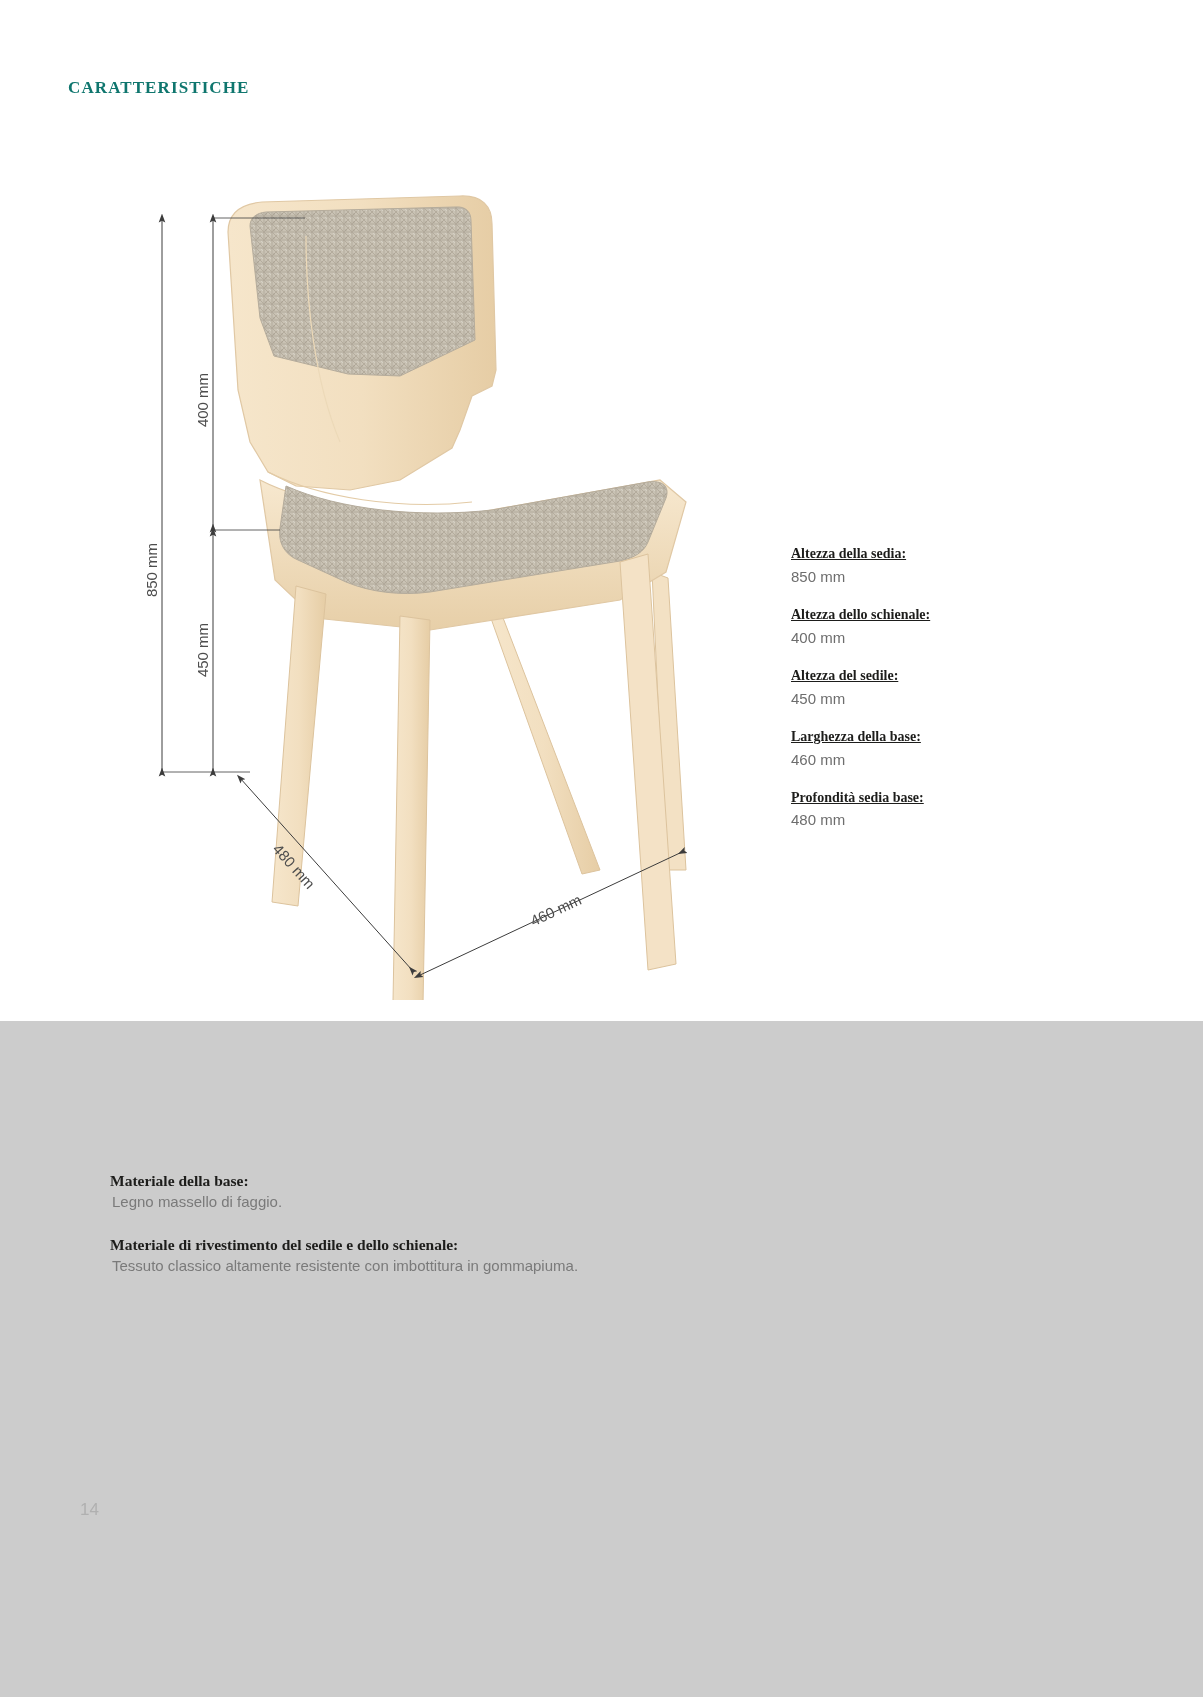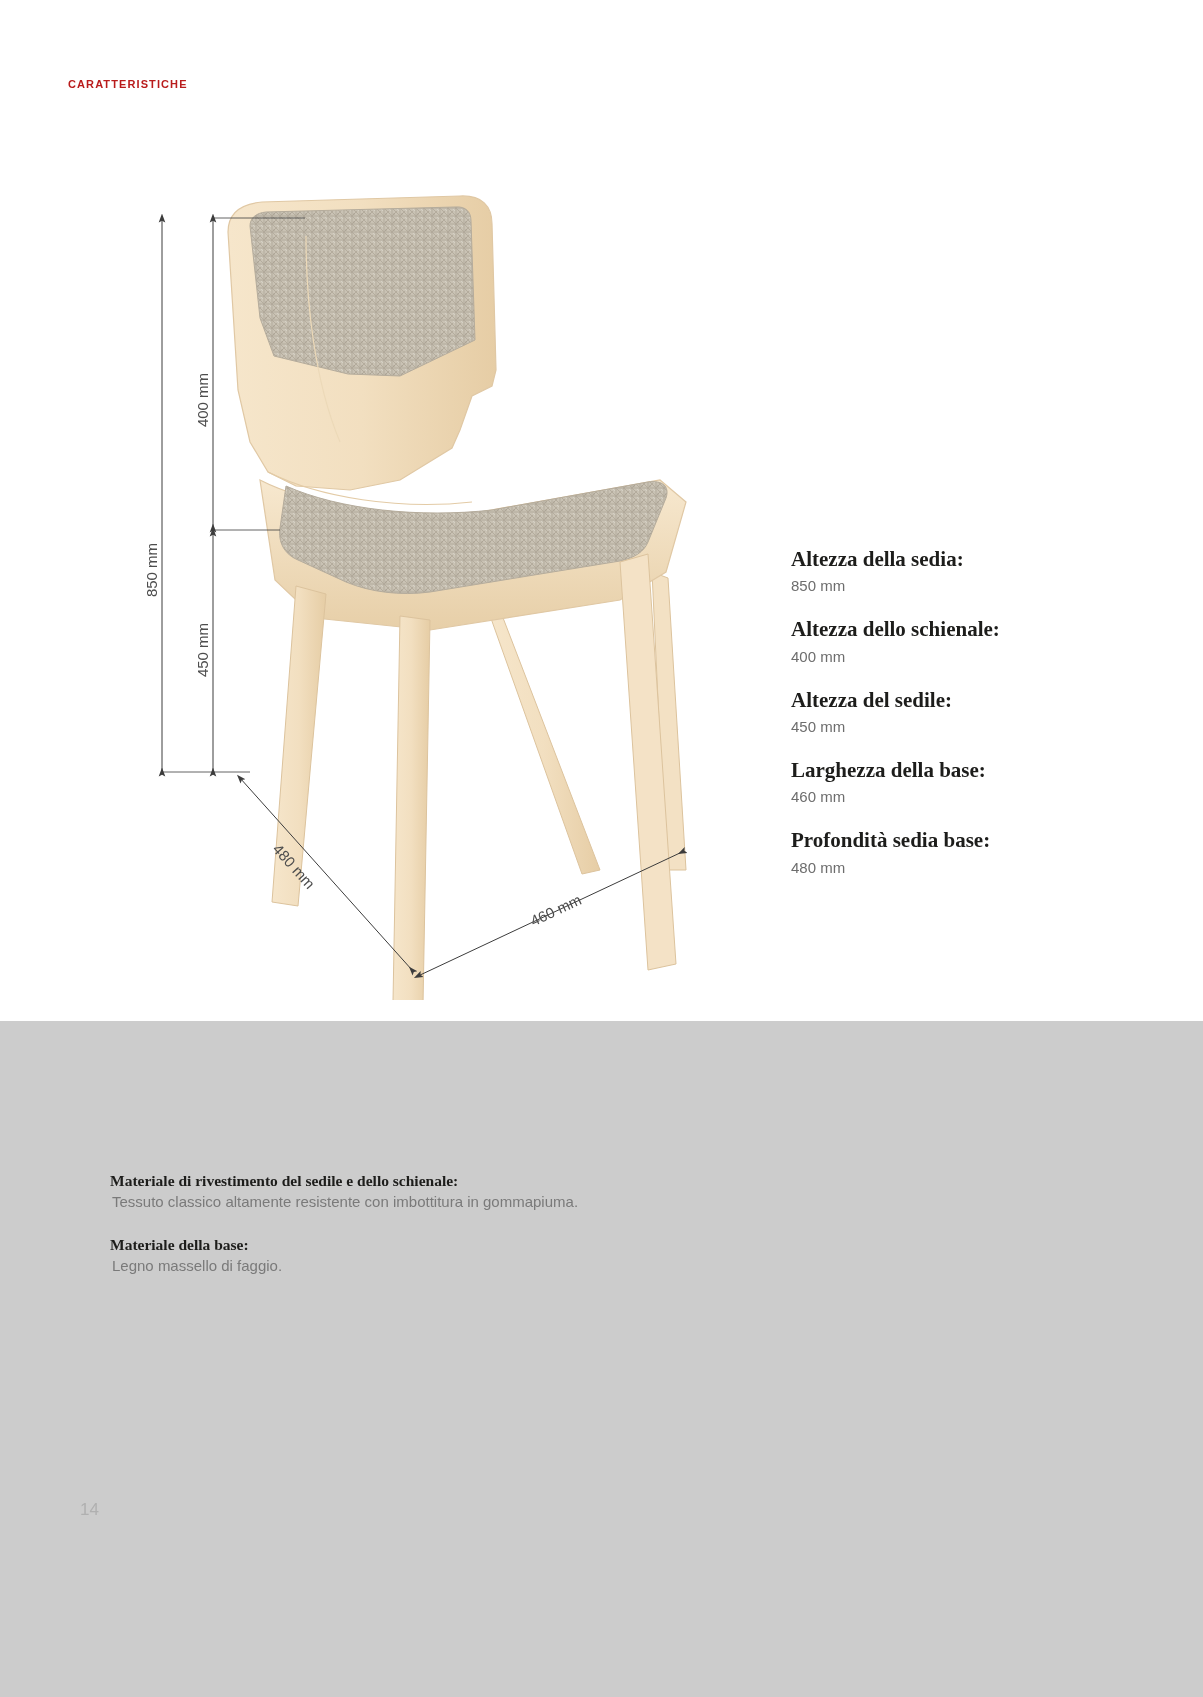--- a/index.html
+++ b/index.html
@@ -16,25 +16,25 @@
   }
   .page {
     position: absolute;
     inset: 0;
   }
   
   .section-title {
     position: absolute;
     left: 68px;
     top: 78px;
-    font-family: Liberation Sans, sans-serif;
+    font-family: Liberation Serif, serif;
     font-weight: bold;
-    font-size: 11px;
+    font-size: 17px;
     letter-spacing: 1.1px;
-    color: #b91c1c;
+    color: #0f766e;
   }
   
   .gray-band {
     position: absolute;
     left: 0;
     top: 1021px;
     width: 1203px;
     height: 676px;
     background: #cccccc;
   }
@@ -55,23 +55,24 @@
     left: 791px;
     top: 545px;
     width: 340px;
   }
   .spec-item {
     margin-bottom: 19px;
   }
   .spec-label {
     font-family: "Liberation Serif", serif;
     font-weight: bold;
-    font-size: 21px;
+    font-size: 14px;
     color: #1d1d1b;
     line-height: 1.35;
+    text-decoration: underline;
   }
   .spec-value {
     font-family: "Liberation Sans", sans-serif;
     font-size: 15px;
     color: #6d6d6d;
     line-height: 1.4;
     margin-top: 2px;
   }
   
   .materials {
@@ -215,26 +216,26 @@
       <div class="spec-value">460 mm</div>
     </div>
     <div class="spec-item">
       <div class="spec-label">Profondità sedia base:</div>
       <div class="spec-value">480 mm</div>
     </div>
   </div>
 
   <div class="materials">
     <div class="mat-item">
+      <div class="mat-label">Materiale della base:</div>
+      <div class="mat-value">Legno massello di faggio.</div>
+    </div>
+    <div class="mat-item">
       <div class="mat-label">Materiale di rivestimento del sedile e dello schienale:</div>
       <div class="mat-value">Tessuto classico altamente resistente con imbottitura in gommapiuma.</div>
     </div>
     <div class="mat-item">
-      <div class="mat-label">Materiale della base:</div>
-      <div class="mat-value">Legno massello di faggio.</div>
-    </div>
-    <div class="mat-item">
     </div>
   </div>
 
   <div class="page-number">14</div>
 
 </div>
 
 </body></html>

